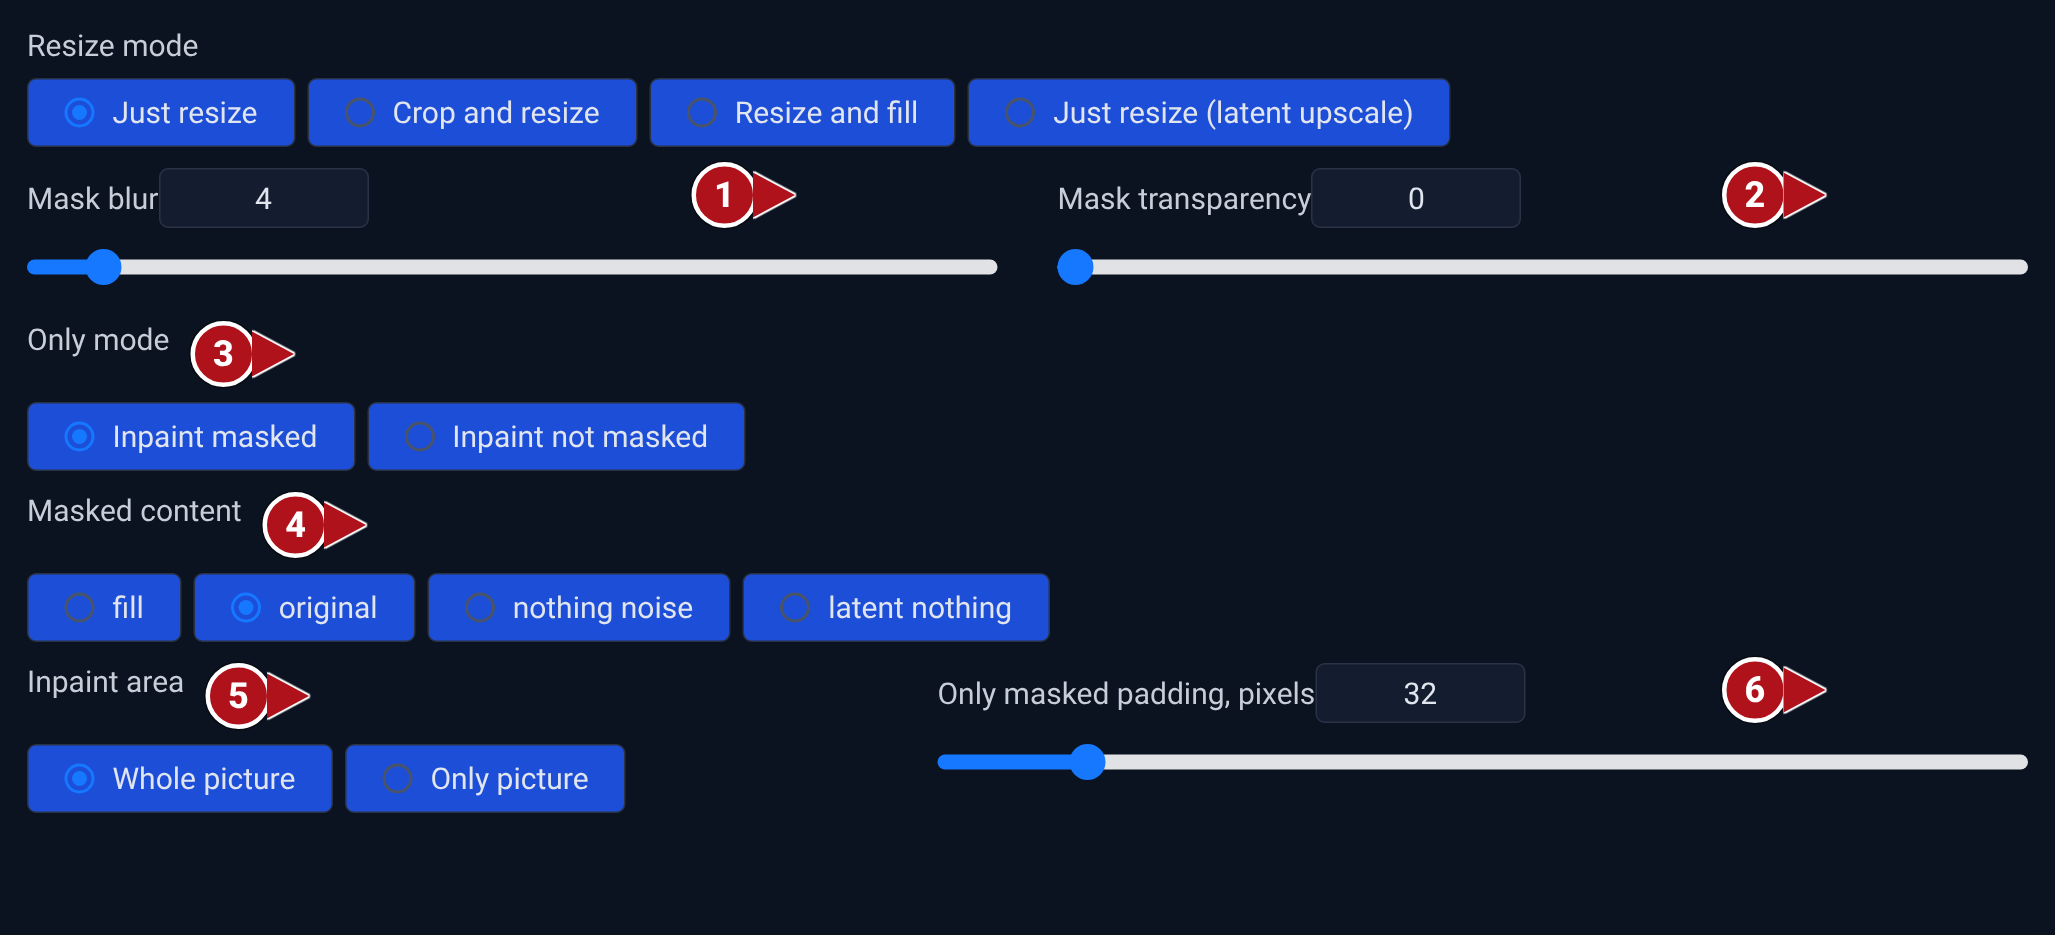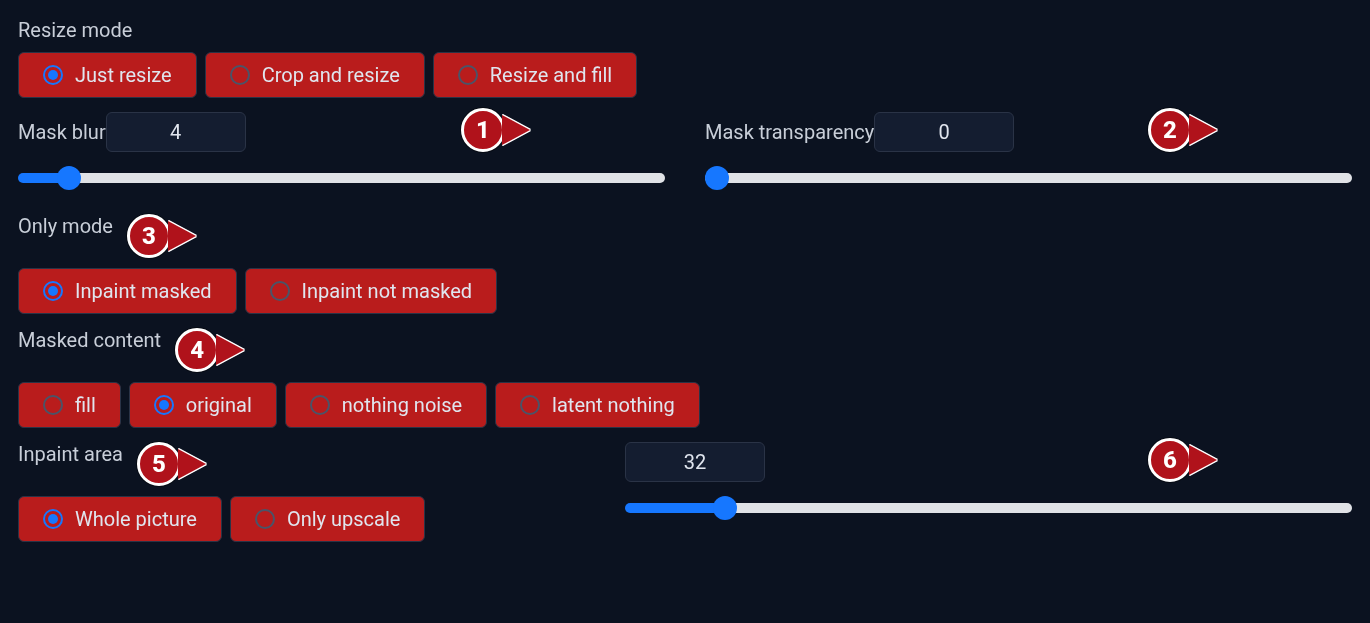--- a/index.html
+++ b/index.html
@@ -26,21 +26,21 @@
     gap: 8px;
     margin-bottom: 14px;
     flex-wrap: wrap;
   }
   .radio-pill {
     display: inline-flex;
     align-items: center;
     gap: 12px;
     padding: 10px 24px;
     border: 1px solid #2a3346;
-    background: #b91c1c;
+    background: #1d4ed8;
     border-radius: 6px;
     cursor: pointer;
     color: #e0e5ee;
     font-size: 20px;
     white-space: nowrap;
   }
   .radio-dot {
     width: 20px;
     height: 20px;
     border-radius: 50%;
@@ -179,20 +179,24 @@
       <span>Just resize</span>
     </div>
     <div class="radio-pill">
       <span class="radio-dot"></span>
       <span>Crop and resize</span>
     </div>
     <div class="radio-pill">
       <span class="radio-dot"></span>
       <span>Resize and fill</span>
     </div>
+    <div class="radio-pill">
+      <span class="radio-dot"></span>
+      <span>Just resize (latent upscale)</span>
+    </div>
   </div>
 
 <div class="two-col">
   <div class="col col-left">
     <div class="slider-label-row">
       <span class="lbl">Mask blur</span>
       <div class="callout badge-inline" style="right:160px; top:-4px;">
           <span>1</span>
         </div>
       <div class="valuebox">4</div>
@@ -265,26 +269,27 @@
           <span>5</span>
         </span>
     </div>
     <div class="radio-row">
         <div class="radio-pill selected">
           <span class="radio-dot"></span>
           <span>Whole picture</span>
         </div>
         <div class="radio-pill">
           <span class="radio-dot"></span>
-          <span>Only upscale</span>
+          <span>Only picture</span>
         </div>
       </div>
   </div>
   <div class="col col-right" style="flex:1;">
     <div class="slider-label-row" style="margin-top:0;">
+      <span class="lbl">Only masked padding, pixels</span>
       <div class="callout badge-inline" style="right:160px; top:-4px;">
           <span>6</span>
         </div>
       <div class="valuebox">32</div>
     </div>
     <div class="slider-wrap" style="margin-bottom:6px;">
       <input type="range" class="slider" min="0" max="256" value="32" style="background: linear-gradient(to right, rgb(22, 119, 255) 0%, rgb(22, 119, 255) 12.5%, rgb(224, 226, 230) 12.5%, rgb(224, 226, 230) 100%);">
     </div>
   </div>
 </div>

